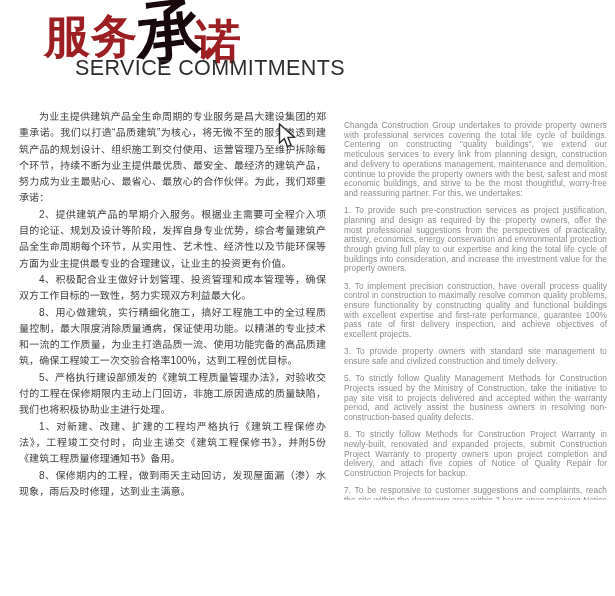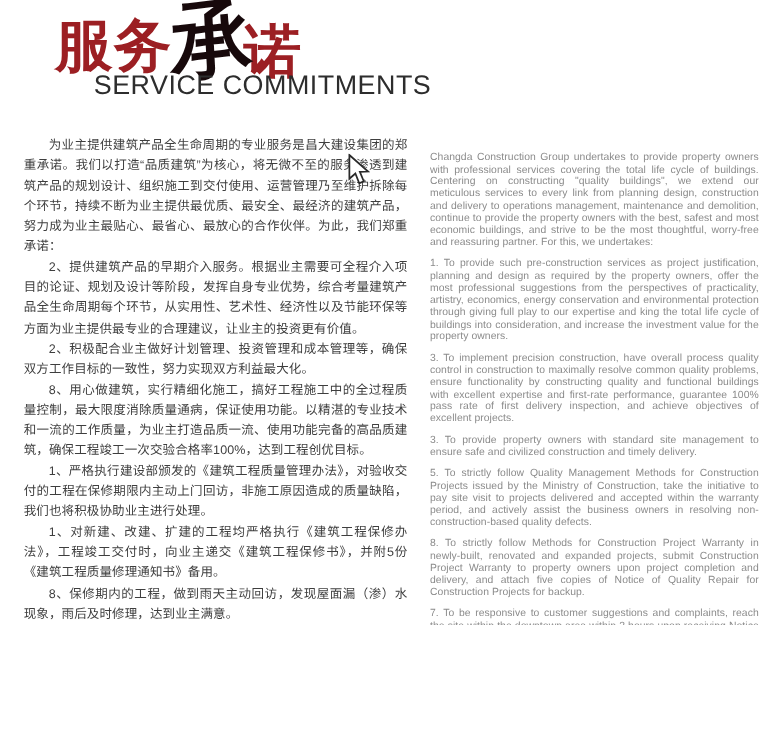--- a/index.html
+++ b/index.html
@@ -103,23 +103,23 @@
   <div class="title-row">
     <span class="title-red left">服务</span>
     <span class="title-brush">承</span>
     <span class="title-red right">诺</span>
   </div>
   <div class="subtitle">SERVICE COMMITMENTS</div>
 
   <div class="col-zh" lang="zh-CN">
     <p>为业主提供建筑产品全生命周期的专业服务是昌大建设集团的郑重承诺。我们以打造“品质建筑”为核心，将无微不至的服务渗透到建筑产品的规划设计、组织施工到交付使用、运营管理乃至维护拆除每个环节，持续不断为业主提供最优质、最安全、最经济的建筑产品，努力成为业主最贴心、最省心、最放心的合作伙伴。为此，我们郑重承诺：</p>
     <p>2、提供建筑产品的早期介入服务。根据业主需要可全程介入项目的论证、规划及设计等阶段，发挥自身专业优势，综合考量建筑产品全生命周期每个环节，从实用性、艺术性、经济性以及节能环保等方面为业主提供最专业的合理建议，让业主的投资更有价值。</p>
-    <p>2、积极配合业主做好计划管理、投资管理和成本管理等，确保双方工作目标的一致性，努力实现双方利益最大化。</p>
+    <p>4、积极配合业主做好计划管理、投资管理和成本管理等，确保双方工作目标的一致性，努力实现双方利益最大化。</p>
     <p>8、用心做建筑，实行精细化施工，搞好工程施工中的全过程质量控制，最大限度消除质量通病，保证使用功能。以精湛的专业技术和一流的工作质量，为业主打造品质一流、使用功能完备的高品质建筑，确保工程竣工一次交验合格率100%，达到工程创优目标。</p>
-    <p>1、严格执行建设部颁发的《建筑工程质量管理办法》，对验收交付的工程在保修期限内主动上门回访，非施工原因造成的质量缺陷，我们也将积极协助业主进行处理。</p>
+    <p>5、严格执行建设部颁发的《建筑工程质量管理办法》，对验收交付的工程在保修期限内主动上门回访，非施工原因造成的质量缺陷，我们也将积极协助业主进行处理。</p>
     <p>1、对新建、改建、扩建的工程均严格执行《建筑工程保修办法》，工程竣工交付时，向业主递交《建筑工程保修书》，并附5份《建筑工程质量修理通知书》备用。</p>
     <p>8、保修期内的工程，做到雨天主动回访，发现屋面漏（渗）水现象，雨后及时修理，达到业主满意。</p>
 
   </div>
 
   <div class="col-en" lang="en">
     <p>Changda Construction Group undertakes to provide property owners with professional services covering the total life cycle of buildings. Centering on constructing "quality buildings", we extend our meticulous services to every link from planning design, construction and delivery to operations management, maintenance and demolition, continue to provide the property owners with the best, safest and most economic buildings, and strive to be the most thoughtful, worry-free and reassuring partner. For this, we undertakes:</p>
     <p>1. To provide such pre-construction services as project justification, planning and design as required by the property owners, offer the most professional suggestions from the perspectives of practicality, artistry, economics, energy conservation and environmental protection through giving full play to our expertise and king the total life cycle of buildings into consideration, and increase the investment value for the property owners.</p>
     <p>3. To implement precision construction, have overall process quality control in construction to maximally resolve common quality problems, ensure functionality by constructing quality and functional buildings with excellent expertise and first-rate performance, guarantee 100% pass rate of first delivery inspection, and achieve objectives of excellent projects.</p>
     <p>3. To provide property owners with standard site management to ensure safe and civilized construction and timely delivery.</p>

